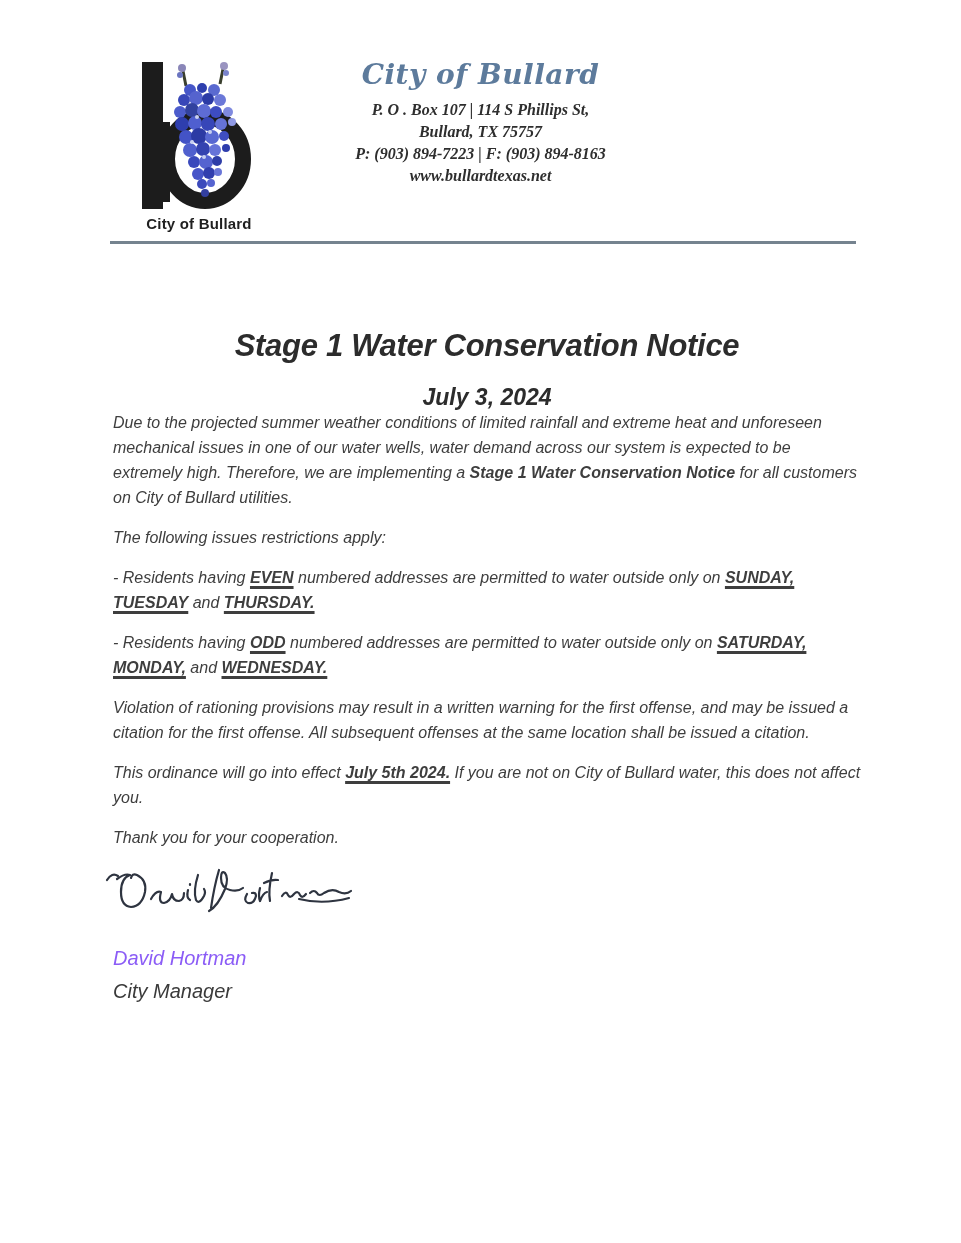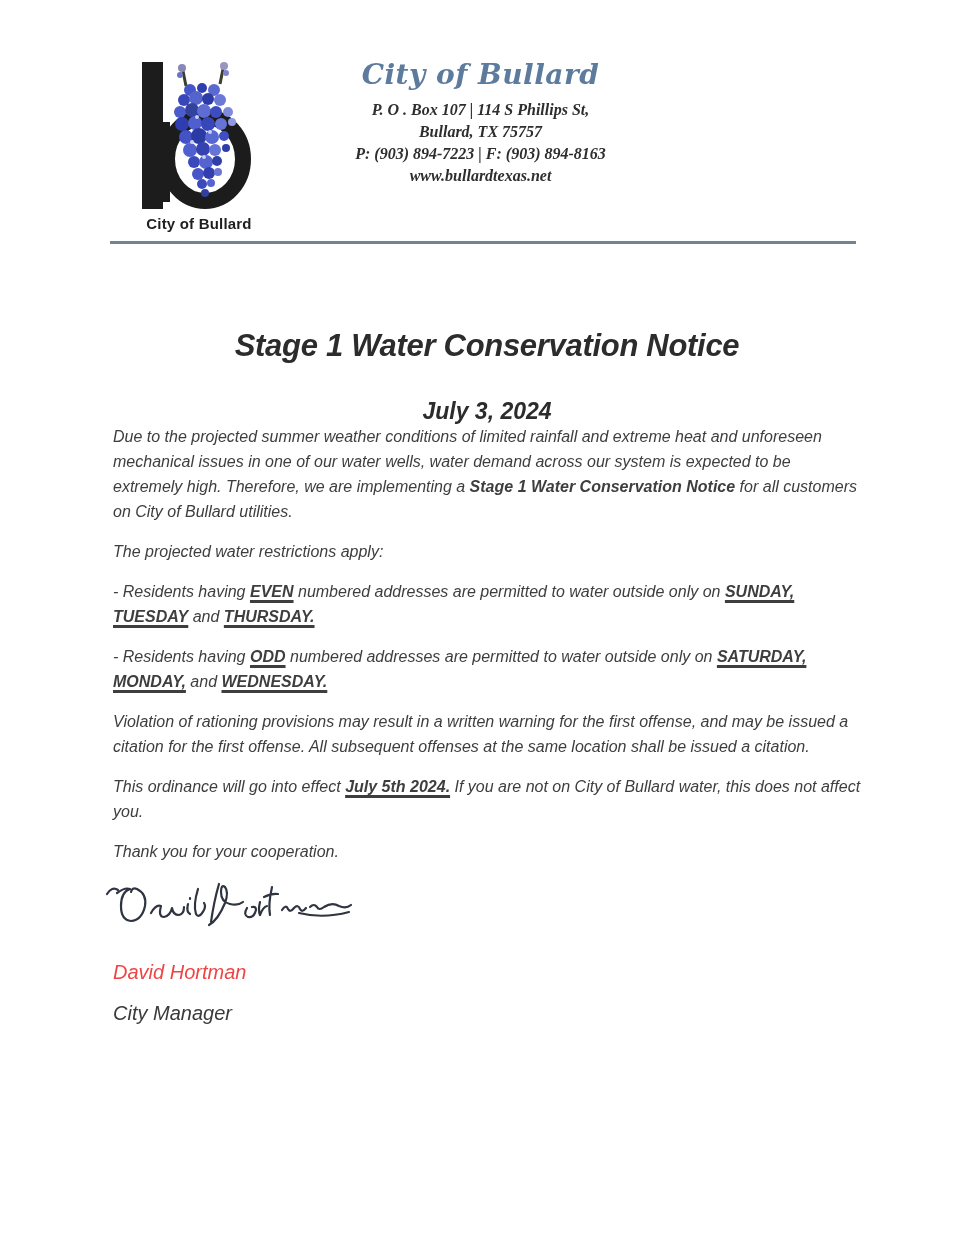--- a/index.html
+++ b/index.html
@@ -64,42 +64,42 @@
   .notice-title {
     margin-top: 84px;
     text-align: center;
     font-size: 31px;
     line-height: 36px;
     font-weight: 700;
     letter-spacing: -0.3px;
     color: #2c2c2c;
   }
   .notice-date {
-    margin-top: 35px;
+    margin-top: 21px;
     text-align: center;
     font-size: 23px;
     font-weight: 700;
     color: #2c2c2c;
   }
   .content p { margin: 0 0 15px 0; }
   .p-intro { margin-top: 25px; }
   .p-even, .p-odd { margin-bottom: 16px; }
   .bold { font-weight: 700; }
   .bu {
     font-weight: 700;
     text-decoration: underline;
     text-decoration-thickness: 2.5px;
     text-underline-offset: 3px;
   }
   .p-thanks { margin-top: 38px; margin-bottom: 4px; }
 
   
   .signature-wrap { margin-left: -10px; height: 60px; }
-  .sig-name { margin-top: 21px; font-size: 20px; color: #ef4444; }
-  .sig-title { margin-top: 16px; font-size: 20px; color: #3a3a3a; }
+  .sig-name { margin-top: 21px; font-size: 20px; color: #8b5cf6; }
+  .sig-title { margin-top: 8px; font-size: 20px; color: #3a3a3a; }
 </style>
 </head>
 <body>
 
 <div class="page">
 
   <header class="letterhead">
 
     <div class="logo">
       <svg width="115" height="147" viewBox="0 0 115 147">
@@ -169,21 +169,21 @@
   <hr class="divider" style="background: rgb(117, 131, 143);">
 
   <main class="content" style="color: rgb(62, 62, 62); font-style: italic;">
 
     <h1 class="notice-title">Stage 1 Water Conservation Notice</h1>
 
     <h2 class="notice-date">July 3, 2024</h2>
 
     <p class="p-intro"><span>Due to the projected summer weather conditions of limited rainfall and extreme heat and unforeseen mechanical issues in one of our water wells, water demand across our system is expected to be extremely high. Therefore, we are implementing a </span><span class="bold">Stage 1 Water Conservation Notice</span><span> for all customers on City of Bullard utilities.</span></p>
 
-    <p>The projected water restrictions apply:</p>
+    <p>The following issues restrictions apply:</p>
 
     <p class="p-even"><span>- Residents having </span><span class="bu">EVEN</span><span> numbered addresses are permitted to water outside only on </span><span class="bu">SUNDAY, TUESDAY</span><span> and </span><span class="bu">THURSDAY.</span></p>
 
     <p class="p-odd"><span>- Residents having </span><span class="bu">ODD</span><span> numbered addresses are permitted to water outside only on </span><span class="bu">SATURDAY, MONDAY,</span><span> and </span><span class="bu">WEDNESDAY.</span></p>
 
 
     <p>Violation of rationing provisions may result in a written warning for the first offense, and may be issued a citation for the first offense. All subsequent offenses at the same location shall be issued a citation.</p>
 
     <p><span>This ordinance will go into effect </span><span class="bu">July 5th 2024.</span><span> If you are not on City of Bullard water, this does not affect you.</span></p>
 

